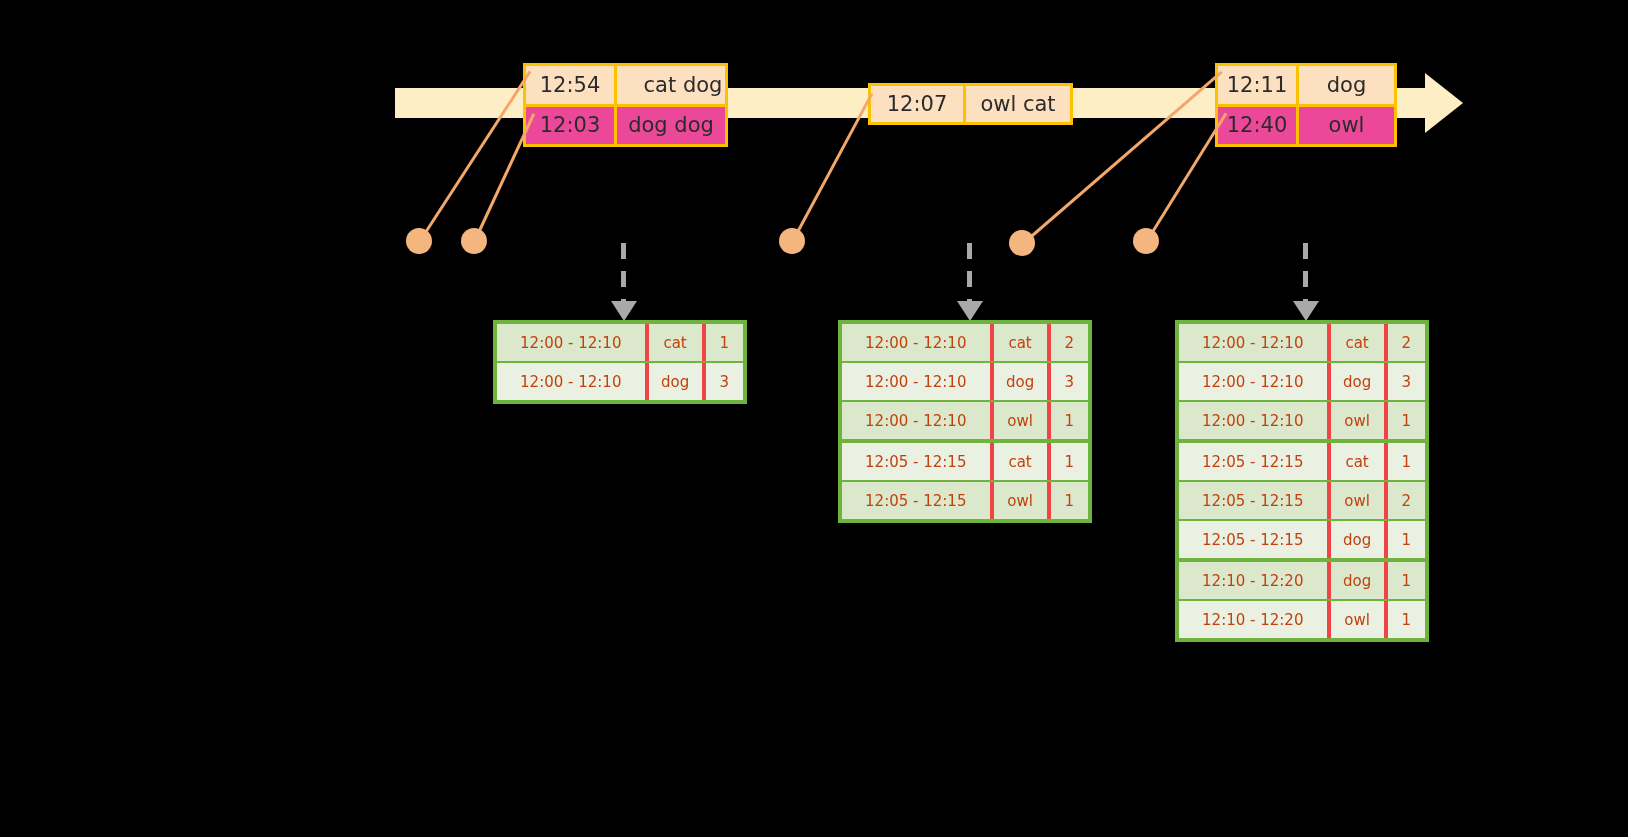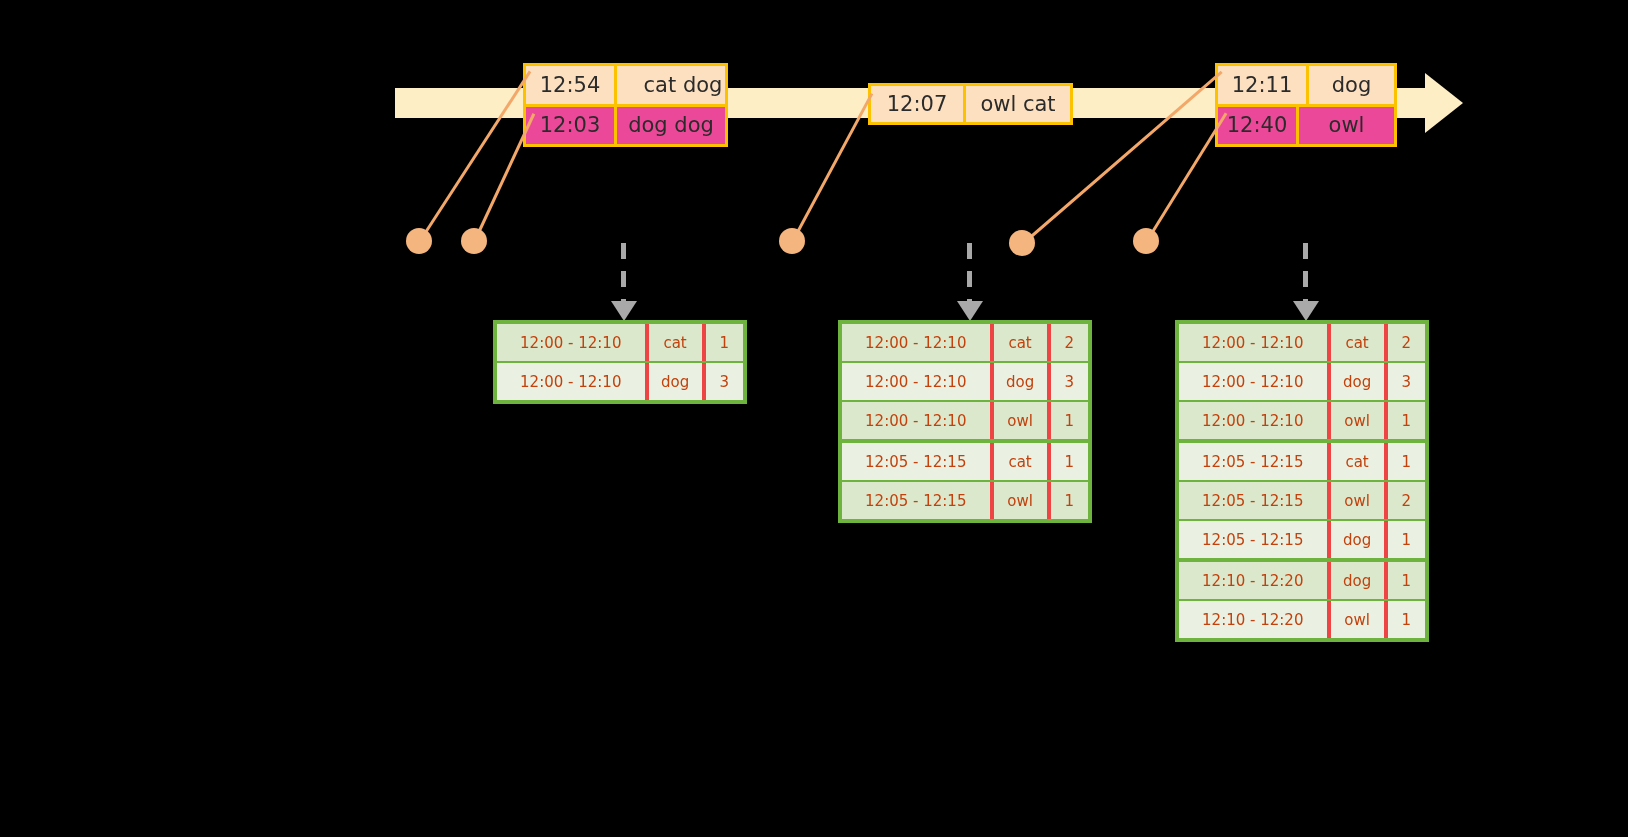--- a/index.html
+++ b/index.html
@@ -67,21 +67,21 @@
         </div>
       </div>
       <div class="evt" style="left: 868px; top: 83px; width: 205px; height: 42px;">
         <div class="evt-row shade-a">
           <div class="evt-time" style="width: 92px;">12:07</div>
           <div class="evt-val" style="flex: 1 1 0%;">owl cat</div>
         </div>
       </div>
       <div class="evt" style="left: 1215px; top: 63px; width: 182px; height: 84px;">
         <div class="evt-row shade-a">
-          <div class="evt-time" style="width: 88px;">12:11</div>
+          <div class="evt-time" style="width: 78px;">12:11</div>
           <div class="evt-val" style="flex: 1 1 0%;">dog</div>
         </div>
         <div class="evt-row shade-b">
           <div class="evt-time" style="width: 78px;">12:40</div>
           <div class="evt-val" style="flex: 1 1 0%;">owl</div>
         </div>
       </div>
     </div>
   <div id="conn-layer">
       <div class="conn" style="left: 419px; top: 241px; width: 203.868px; transform: rotate(-57.0115deg);"></div>

